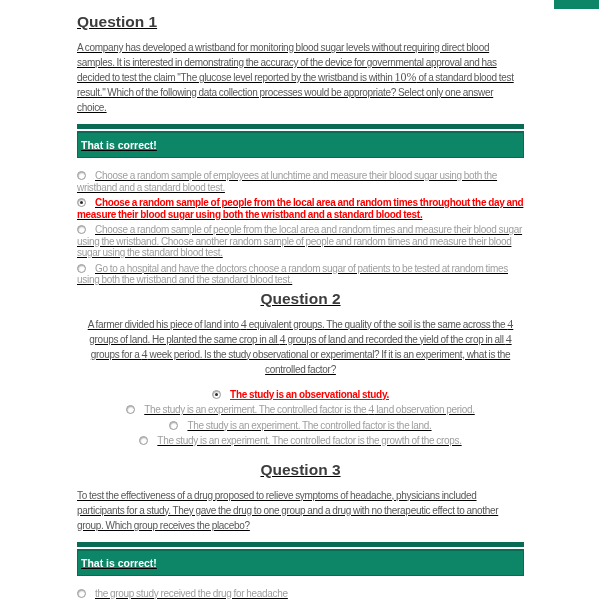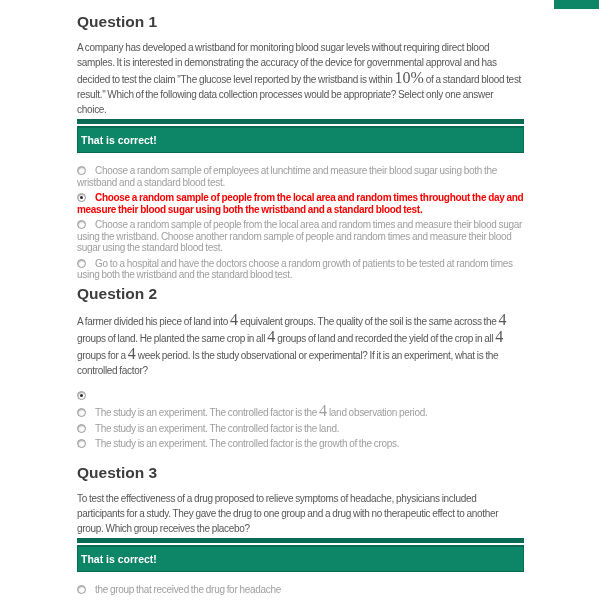--- a/index.html
+++ b/index.html
@@ -11,21 +11,21 @@
     --head-gray: #3d3d3d;
   }
   * { box-sizing: border-box; }
   html, body { margin: 0; padding: 0; }
   body {
     width: 600px; height: 600px;
     background: #ffffff;
     font-family: "Liberation Sans", "DejaVu Sans", sans-serif;
     overflow: hidden;
   }
-  .page { position: relative; width: 599px; height: 600px; overflow: hidden; background:#fff; }
+  .page { position: relative; width: 599px; height: 600px; overflow: hidden; background:#fff;text-decoration:underline; }
   .corner-badge {
     position: absolute; top: 0; right: 0;
     width: 45px; height: 9px;
     background: var(--green);
   }
   .content { margin: 13px 0 0 77px; width: 447px; }
 
   .question { margin: 0; }
   .q-title {
     font-size: 15.5px; line-height: 18px; font-weight: bold;
@@ -33,24 +33,24 @@
     margin: 0 0 9px 0; letter-spacing: 0;
   }
   .q-body {
     font-size: 10px; line-height: 15px;
     color: var(--body-gray);
     letter-spacing: -0.3px; word-spacing: -0.5px;
     margin: 0;
   }
   .math {
     font-family: "Liberation Serif", "DejaVu Serif", serif;
-    font-size: 16px; letter-spacing: 0;
+    font-size: 12px; letter-spacing: 0;
   }
 
-  .feedback { margin: 2px 0 4px 0; }
+  .feedback { margin: 9px 0 4px 0; }
   .feedback-strip { height: 5px; background: var(--green-dark); margin-bottom: 2px; }
   .feedback-banner {
     background: var(--green);
     border: 1px solid var(--green-dark);
     border-top-width: 2px;
     color: #ffffff; font-weight: bold;
     font-size: 10.5px; line-height: 12px;
     padding: 6px 3px 6px 3px;
   }
 
@@ -78,23 +78,23 @@
     position: absolute; left: 2px; top: 2px;
     width: 3px; height: 3px;
     border-radius: 50%;
     background: #2a2a2a;
   }
   .option.red .option-label { color: var(--red); font-weight: bold; }
   .option.red-underline .option-label { color: var(--red); font-weight: bold; text-decoration: underline; }
   .option.underline .option-label { text-decoration: underline; }
 
   .question.q1 { margin-bottom: 4px; }
-  .question.q2 { margin-bottom: 14px; }
+  .question.q2 { margin-bottom: 14px; text-align: center; }
   .question.q2 .options { margin-top: 12px; }
-  .question.q3 .q-title { margin-top: 14px; }
+  .question.q3 .q-title { margin-top: 14px; text-align: center; }
 </style>
 </head>
 <body>
 
 <div class="page">
   <div class="corner-badge"></div>
   <main class="content" id="questions-root">
       <section class="question q1">
     <h2 class="q-title">Question 1</h2>
     <p class="q-body"><span>A company has developed a wristband for monitoring blood sugar levels without requiring direct blood samples. It is interested in demonstrating the accuracy of the device for governmental approval and has decided to test the claim "The glucose level reported by the wristband is within </span><span class="math">10%</span><span> of a standard blood test result." Which of the following data collection processes would be appropriate? Select only one answer choice.</span></p>
@@ -106,31 +106,31 @@
           <div class="option">
     <span class="radio"></span><span class="option-label"><span>Choose a random sample of employees at lunchtime and measure their blood sugar using both the wristband and a standard blood test.</span></span>
   </div>
           <div class="option selected red">
     <span class="radio checked"></span><span class="option-label"><span>Choose a random sample of people from the local area and random times throughout the day and measure their blood sugar using both the wristband and a standard blood test.</span></span>
   </div>
           <div class="option">
     <span class="radio"></span><span class="option-label"><span>Choose a random sample of people from the local area and random times and measure their blood sugar using the wristband. Choose another random sample of people and random times and measure their blood sugar using the standard blood test.</span></span>
   </div>
           <div class="option">
-    <span class="radio"></span><span class="option-label"><span>Go to a hospital and have the doctors choose a random growth of patients to be tested at random times using both the wristband and the standard blood test.</span></span>
+    <span class="radio"></span><span class="option-label"><span>Go to a hospital and have the doctors choose a random sugar of patients to be tested at random times using both the wristband and the standard blood test.</span></span>
   </div>
         </div>
   </section>
       <section class="question q2">
     <h2 class="q-title">Question 2</h2>
     <p class="q-body"><span>A farmer divided his piece of land into </span><span class="math">4</span><span> equivalent groups. The quality of the soil is the same across the </span><span class="math">4</span><span> groups of land. He planted the same crop in all </span><span class="math">4</span><span> groups of land and recorded the yield of the crop in all </span><span class="math">4</span><span> groups for a </span><span class="math">4</span><span> week period. Is the study observational or experimental? If it is an experiment, what is the controlled factor?</span></p>
 
     <div class="options">
           <div class="option selected red-underline">
-    <span class="radio checked"></span>
+    <span class="radio checked"></span><span class="option-label"><span>The study is an observational study.</span></span>
   </div>
           <div class="option">
     <span class="radio"></span><span class="option-label"><span>The study is an experiment. The controlled factor is the </span><span class="math">4</span><span> land observation period.</span></span>
   </div>
           <div class="option">
     <span class="radio"></span><span class="option-label"><span>The study is an experiment. The controlled factor is the land.</span></span>
   </div>
           <div class="option">
     <span class="radio"></span><span class="option-label"><span>The study is an experiment. The controlled factor is the growth of the crops.</span></span>
   </div>
@@ -138,21 +138,21 @@
   </section>
       <section class="question q3">
     <h2 class="q-title">Question 3</h2>
     <p class="q-body"><span>To test the effectiveness of a drug proposed to relieve symptoms of headache, physicians included participants for a study. They gave the drug to one group and a drug with no therapeutic effect to another group. Which group receives the placebo?</span></p>
     <div class="feedback">
       <div class="feedback-strip"></div>
       <div class="feedback-banner">That is correct!</div>
     </div>
     <div class="options">
           <div class="option">
-    <span class="radio"></span><span class="option-label"><span>the group that received the drug for headache</span></span>
+    <span class="radio"></span><span class="option-label"><span>the group study received the drug for headache</span></span>
   </div>
           <div class="option selected underline">
     <span class="radio checked"></span><span class="option-label"><span>the would that received the drug with no therapeutic effect</span></span>
   </div>
         </div>
   </section>
     </main>
 </div>
 
 </body></html>

